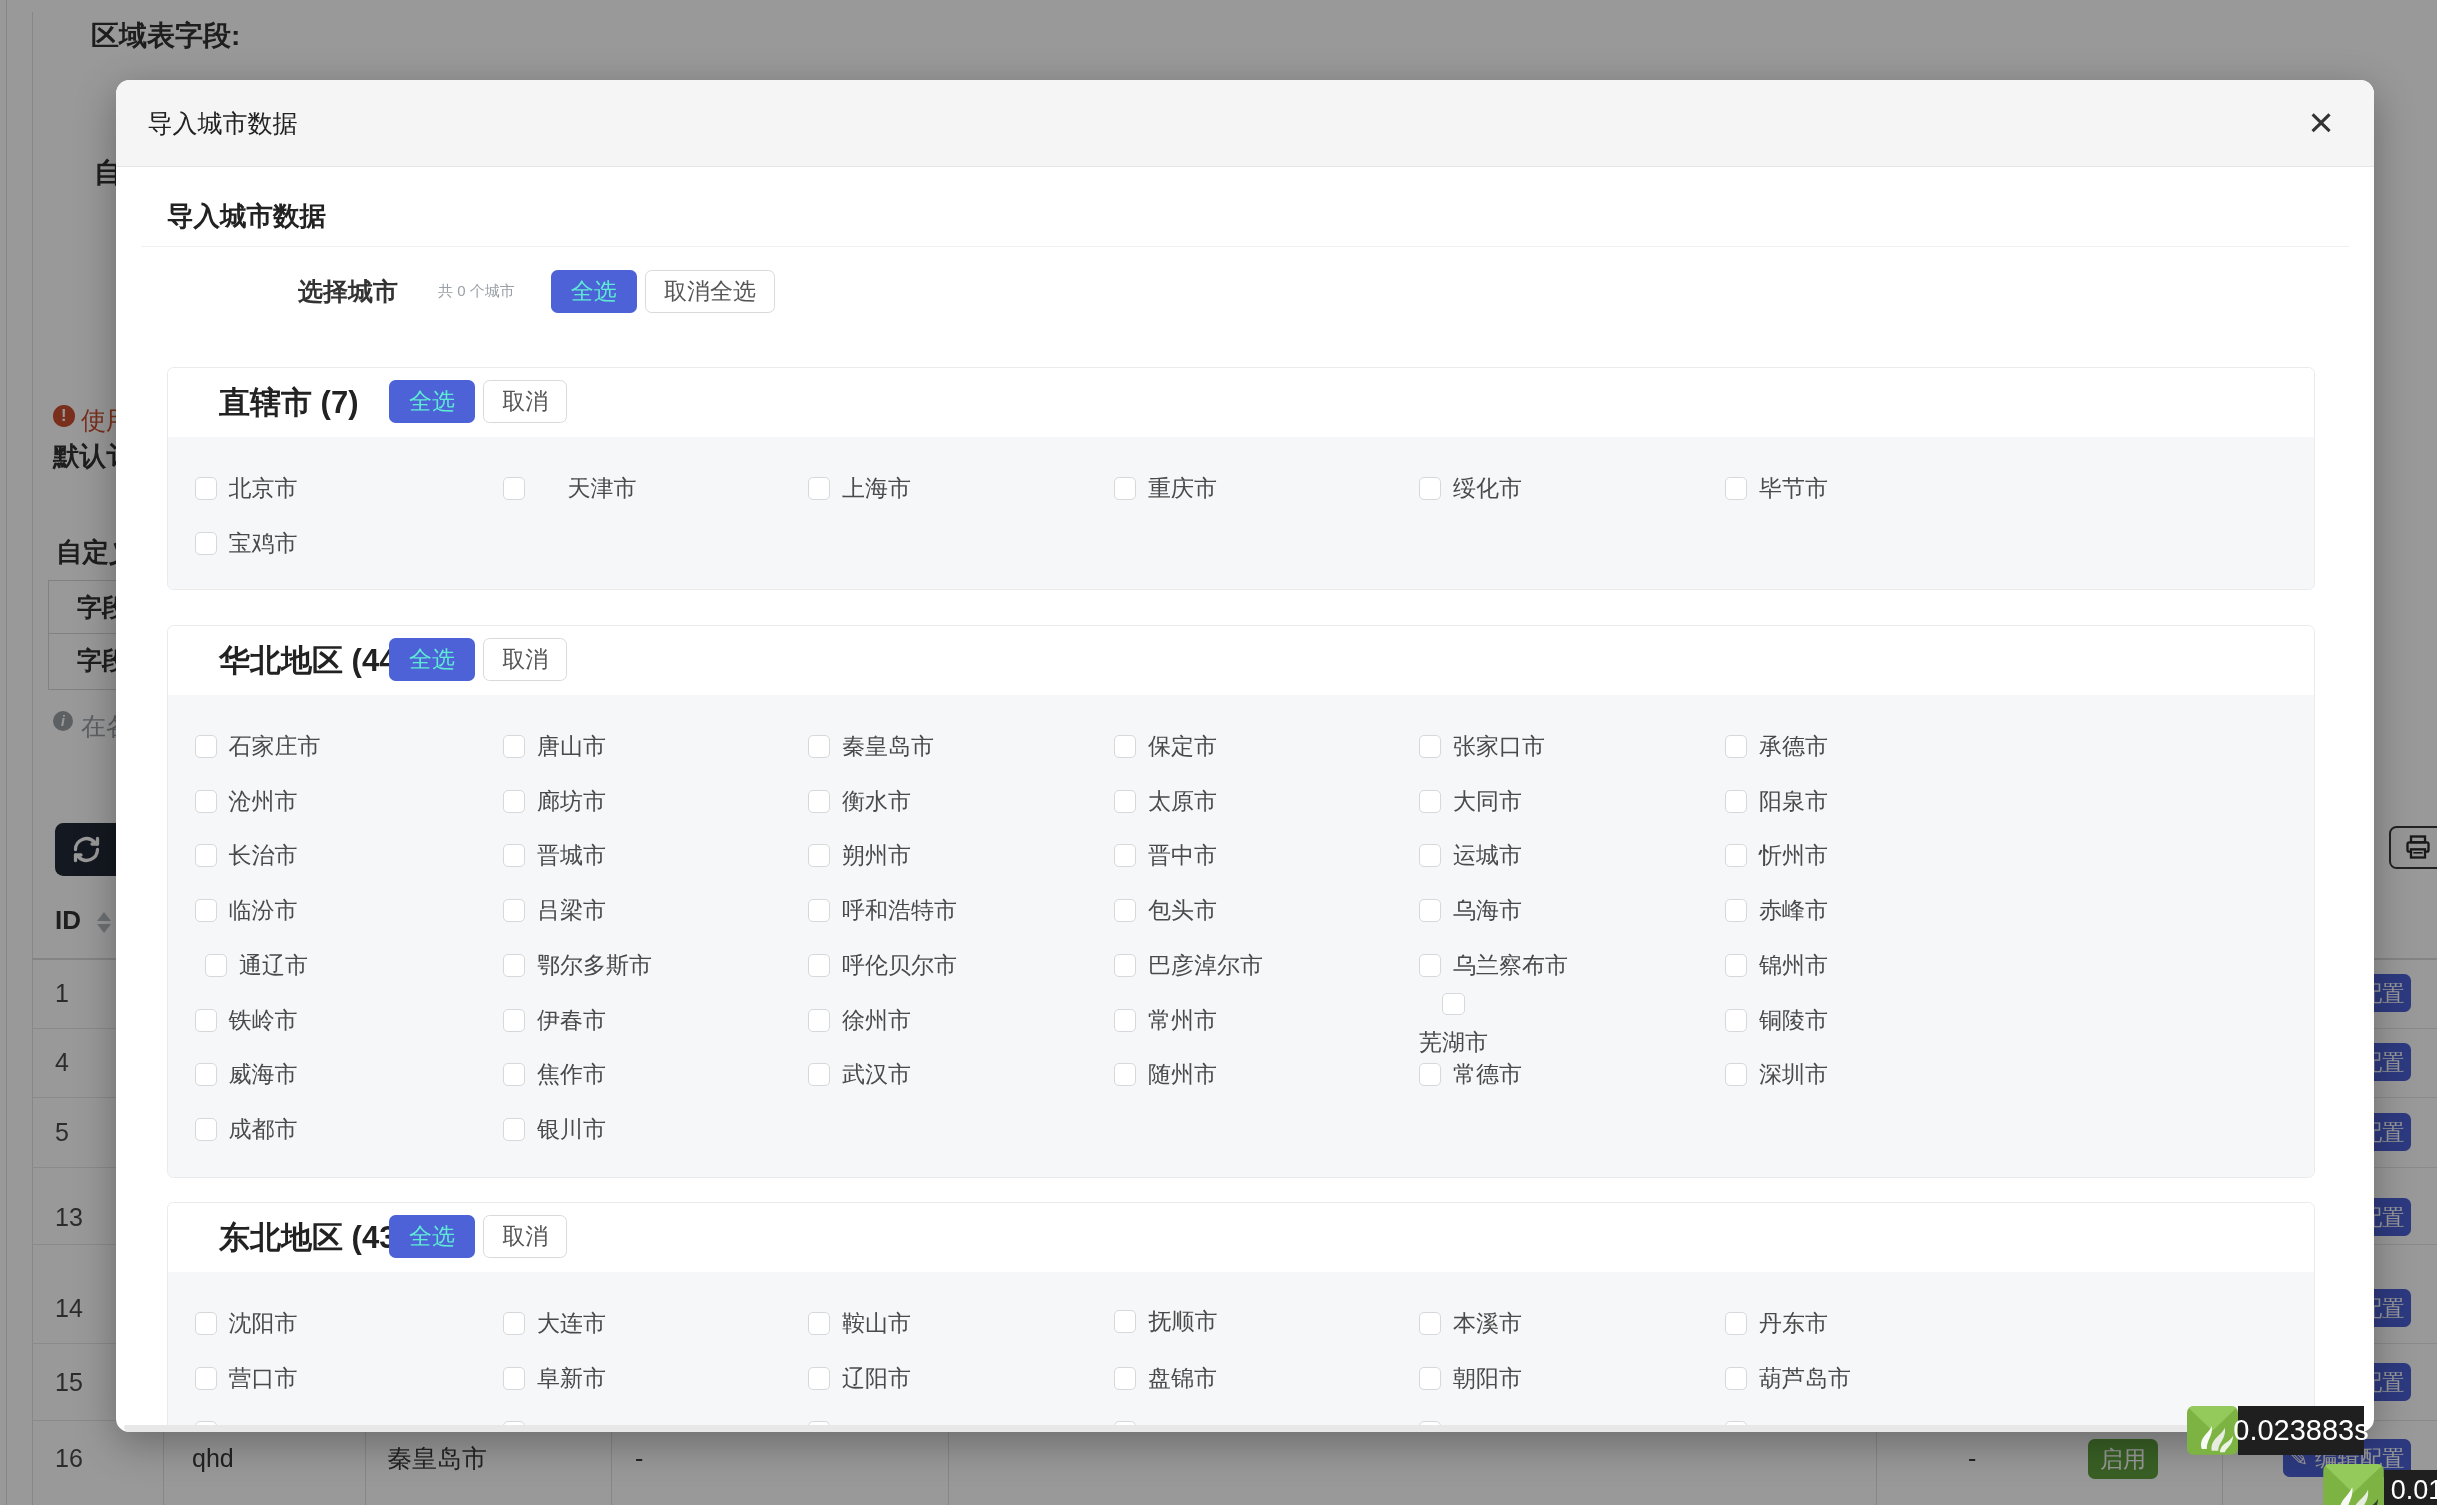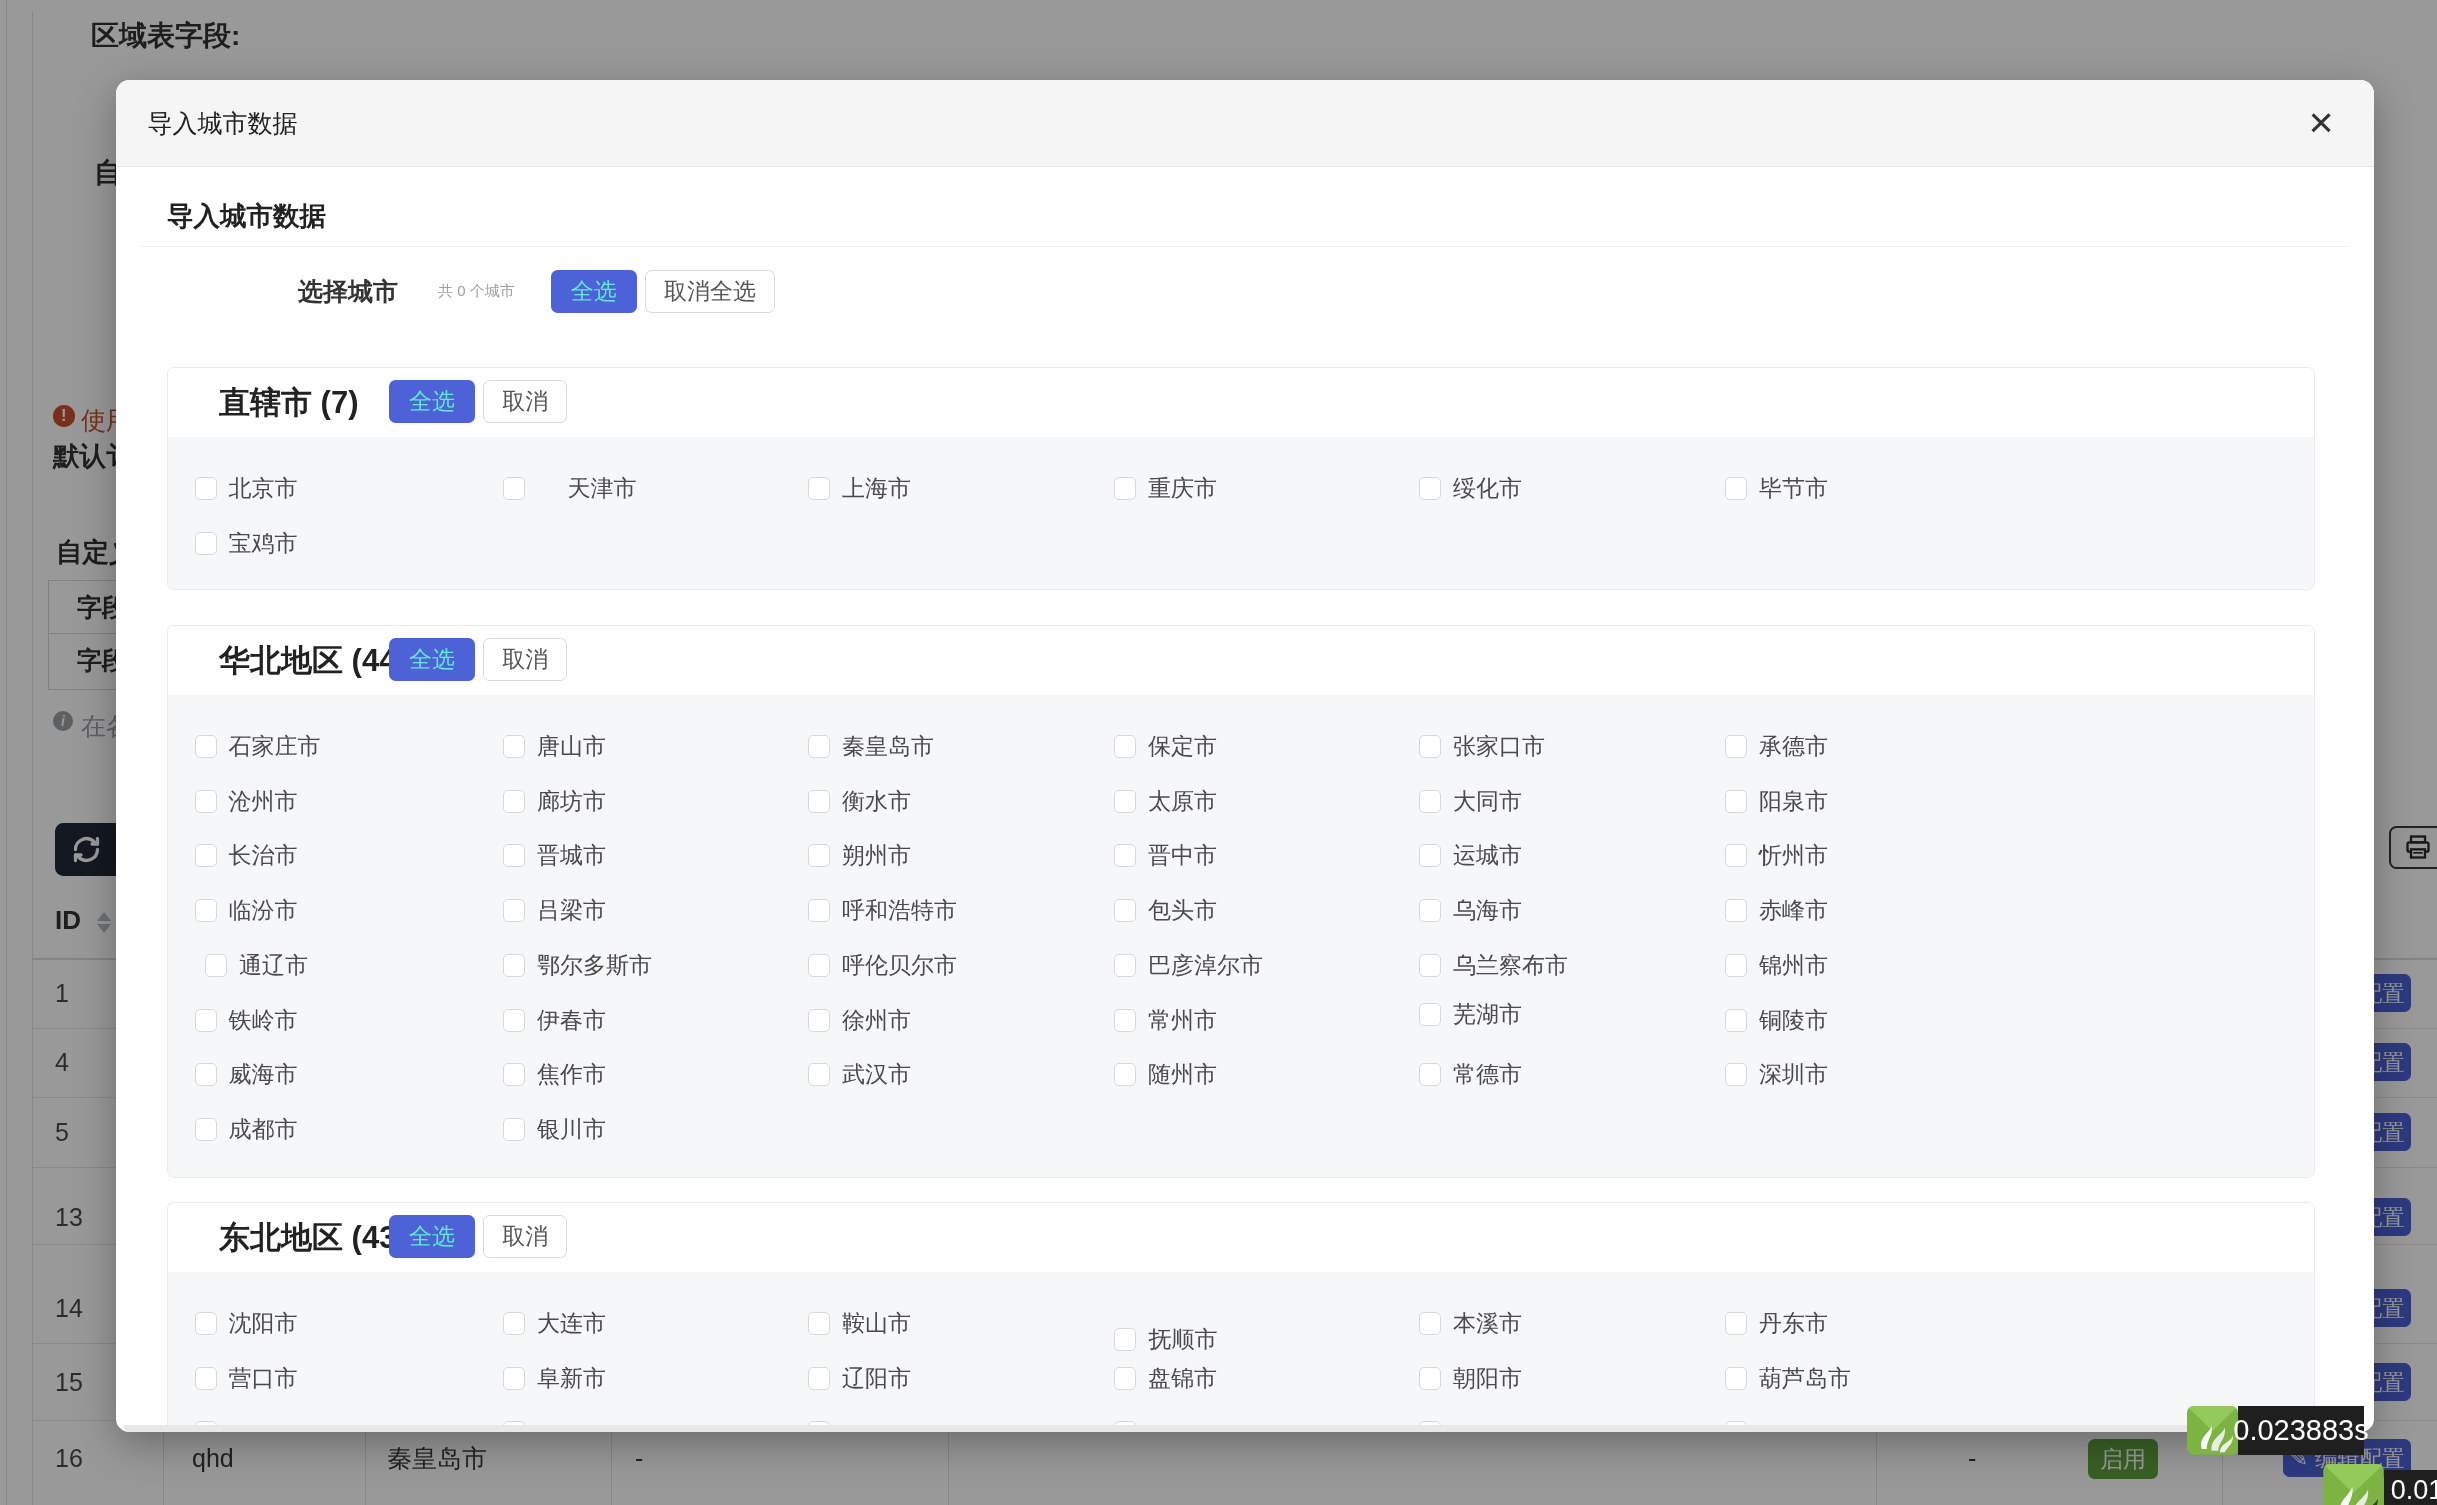--- a/index.html
+++ b/index.html
@@ -368,21 +368,21 @@
                 <span class="city-label">伊春市</span>
               </div>
               <div class="city-item" style="left: 640px; top: 298px;">
                 <span class="cbx"></span>
                 <span class="city-label">徐州市</span>
               </div>
               <div class="city-item" style="left: 946px; top: 298px;">
                 <span class="cbx"></span>
                 <span class="city-label">常州市</span>
               </div>
-              <div class="city-item" style="left: 1251px; top: 292px;">
+              <div class="city-item" style="left: 1251px; top: 298px; flex-direction: column;">
                 <span class="cbx"></span>
                 <span class="city-label">芜湖市</span>
               </div>
               <div class="city-item" style="left: 1557px; top: 298px;">
                 <span class="cbx"></span>
                 <span class="city-label">铜陵市</span>
               </div>
               <div class="city-item" style="left: 26.5px; top: 352px;">
                 <span class="cbx"></span>
                 <span class="city-label">威海市</span>
@@ -431,21 +431,21 @@
                 <span class="city-label">沈阳市</span>
               </div>
               <div class="city-item" style="left: 335px; top: 24px;">
                 <span class="cbx"></span>
                 <span class="city-label">大连市</span>
               </div>
               <div class="city-item" style="left: 640px; top: 24px;">
                 <span class="cbx"></span>
                 <span class="city-label">鞍山市</span>
               </div>
-              <div class="city-item" style="left: 946px; top: 40px; gap: 12px;">
+              <div class="city-item" style="left: 946px; top: 22px; gap: 12px;">
                 <span class="cbx"></span>
                 <span class="city-label">抚顺市</span>
               </div>
               <div class="city-item" style="left: 1251px; top: 24px;">
                 <span class="cbx"></span>
                 <span class="city-label">本溪市</span>
               </div>
               <div class="city-item" style="left: 1557px; top: 24px;">
                 <span class="cbx"></span>
                 <span class="city-label">丹东市</span>

